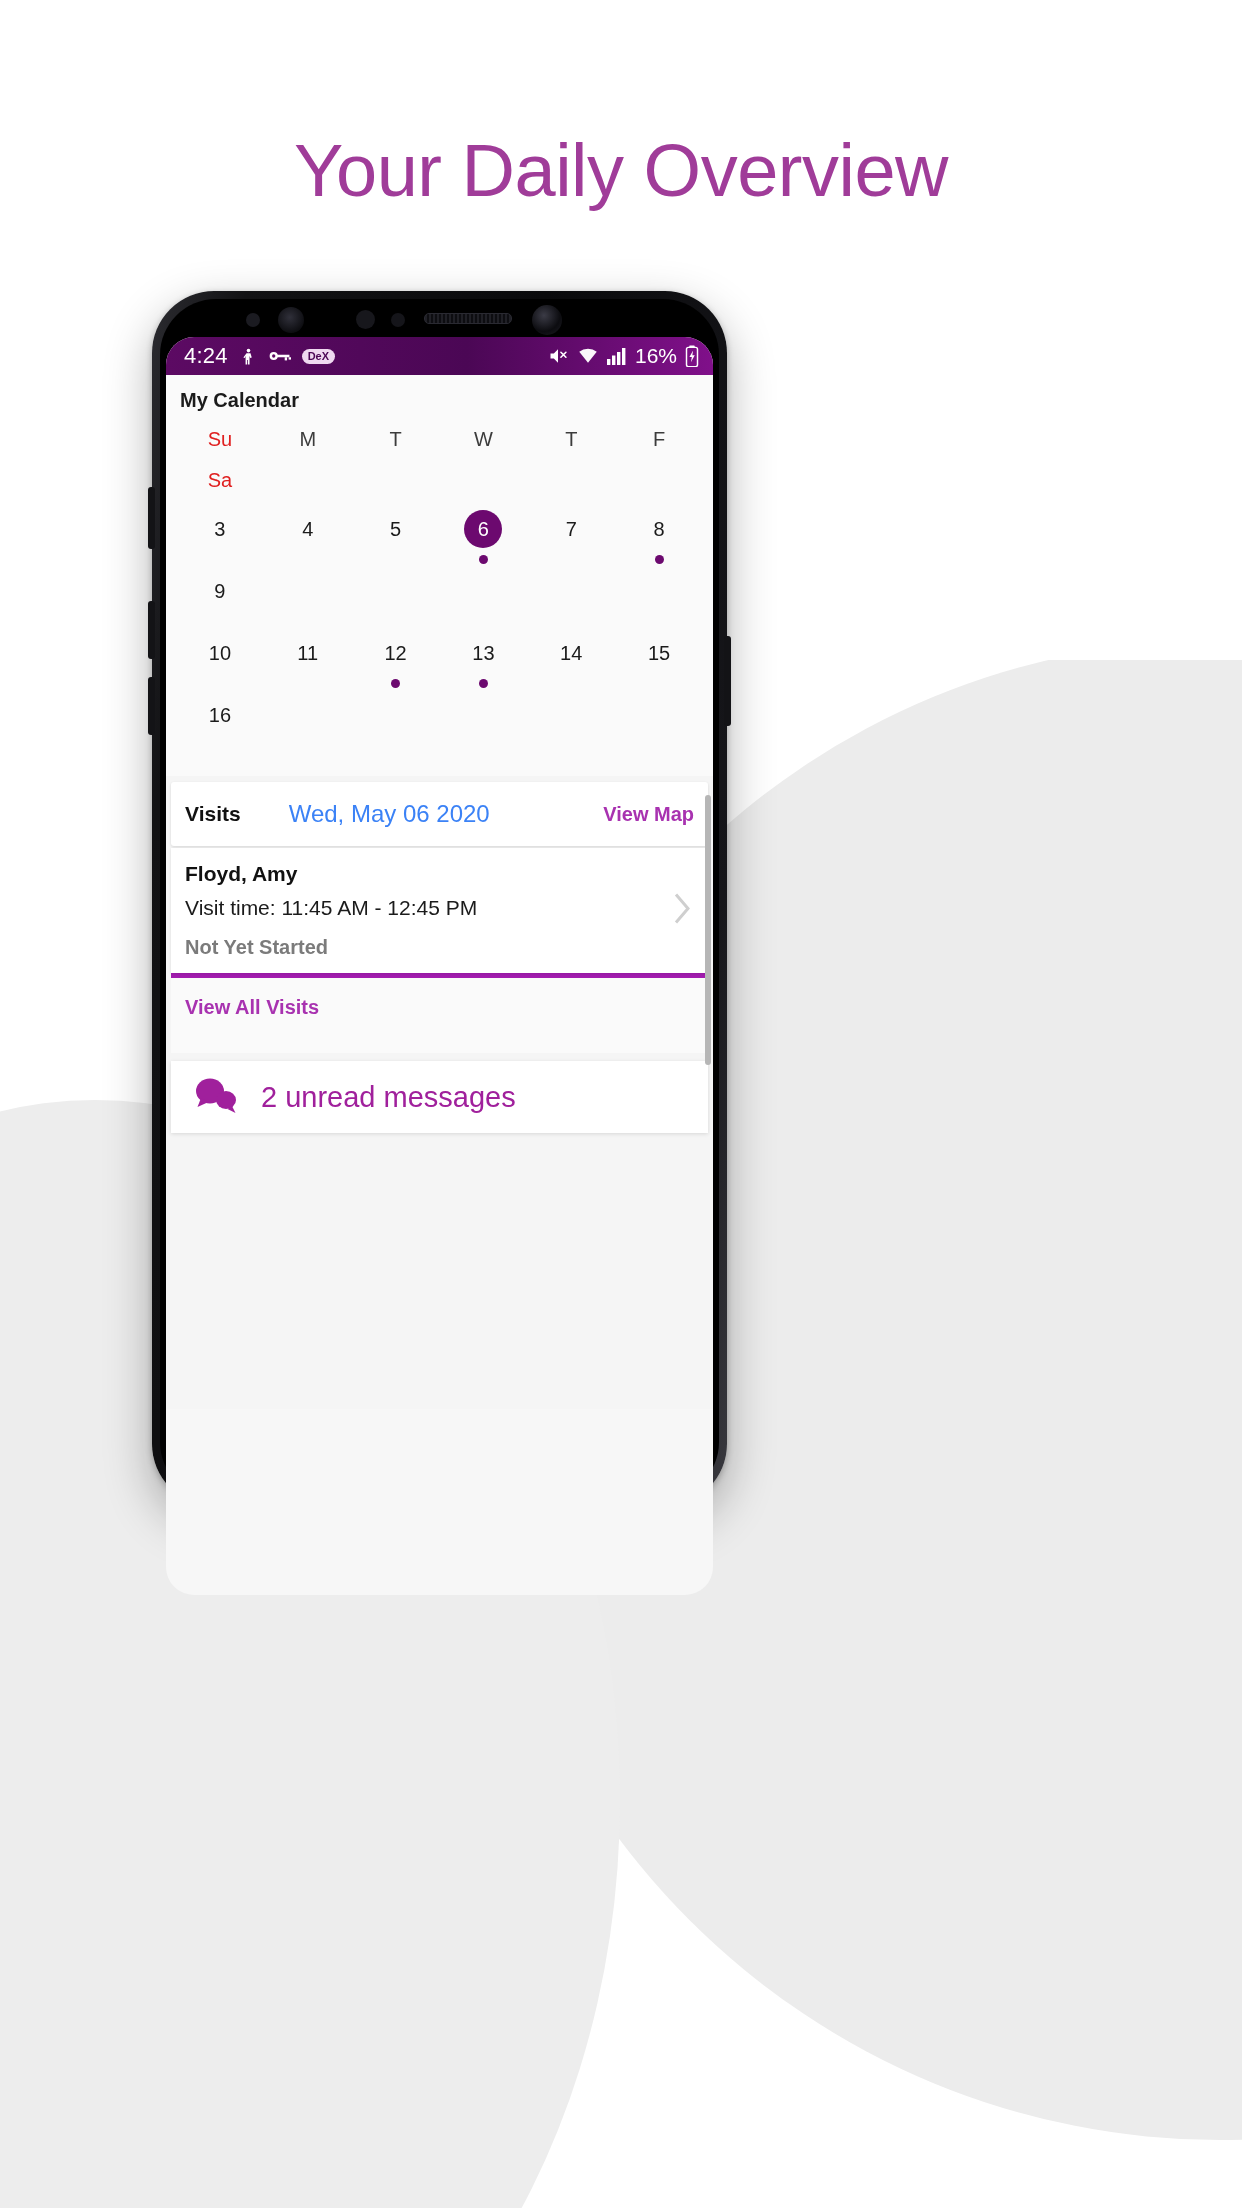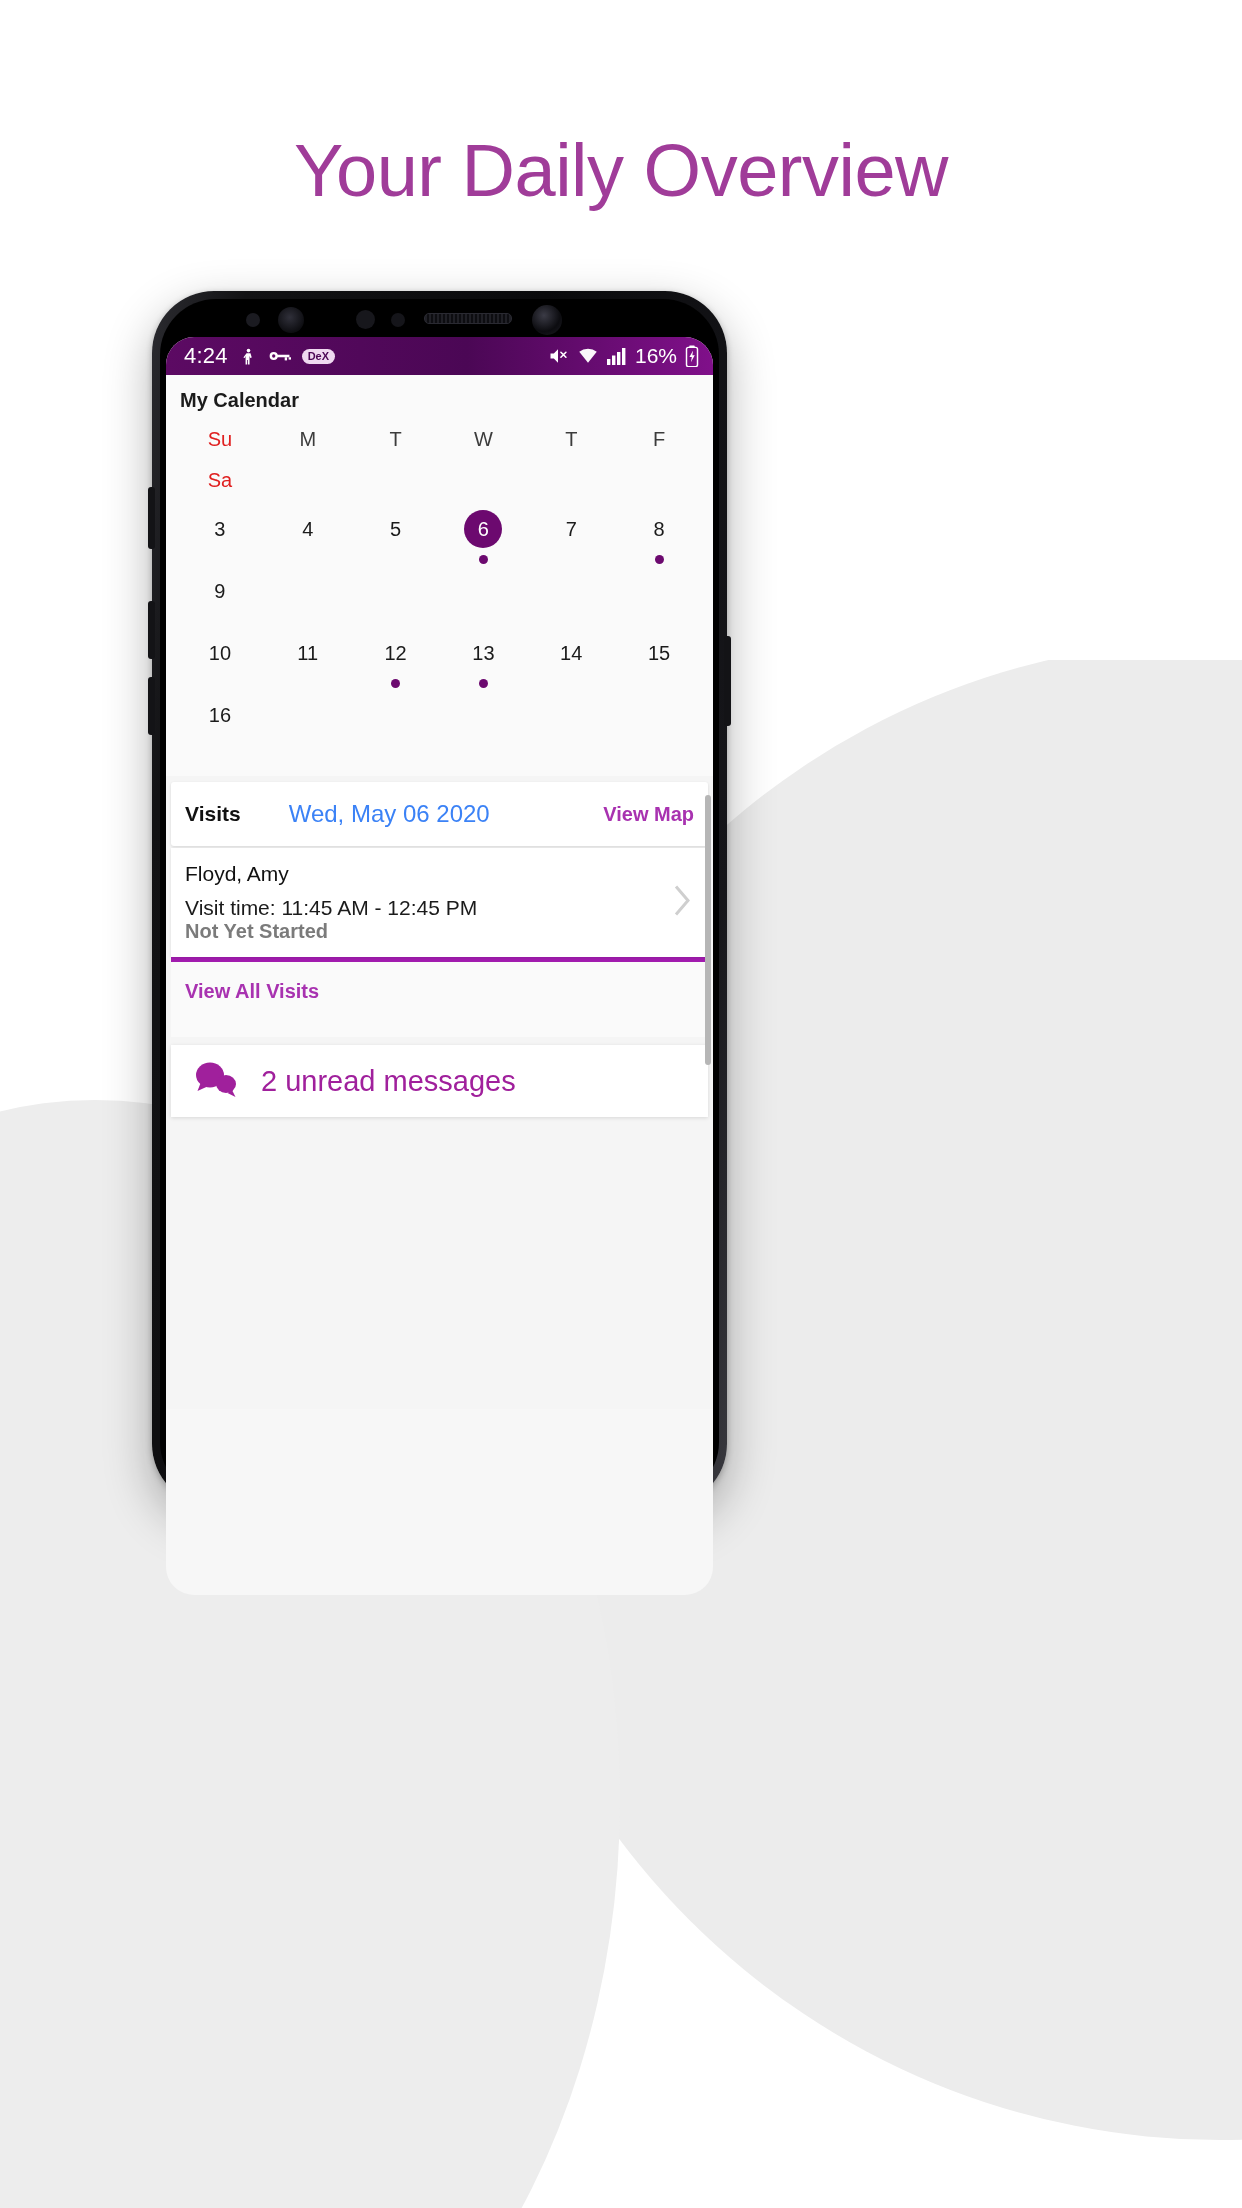--- a/index.html
+++ b/index.html
@@ -246,32 +246,32 @@
   .visits-date { font-size: 24px; color: #3b82f6; margin-left: 48px; }
   .view-map { margin-left: auto; font-size: 20px; font-weight: bold; color: #a832b0; }
 
   .visit-card {
     background: #ffffff;
     margin: 2px 5px 0 5px;
     box-shadow: 0 1px 3px rgba(0,0,0,0.10);
     padding: 14px 14px 14px 14px;
     position: relative;
   }
-  .visit-name { font-size: 21px; font-weight: normal; color: #111; margin-bottom: 10px; }
+  .visit-name { font-size: 21px; font-weight: bold; color: #111; margin-bottom: 10px; }
   .visit-row { display: flex; align-items: center; gap: 14px; margin-bottom: 8px; }
   .visit-type { font-size: 21px; color: #1b1b1b; }
   .badge-oncall {
     background: #2eaddb;
     color: #ffffff;
     font-size: 18px;
     border-radius: 16px;
     padding: 4px 16px;
     line-height: 1.15;
   }
-  .visit-time { font-size: 21px; color: #1b1b1b; margin-bottom: 0; }
+  .visit-time { font-size: 21px; color: #1b1b1b; margin-bottom: 16px; }
   .visit-status { font-size: 20px; color: #7b7b7b; font-weight: bold; }
   .chevron-right {
     position: absolute;
     right: 16px;
     top: 50%;
     transform: translateY(-50%);
     color: #cfcfcf;
     font-size: 34px;
     line-height: 1;
   }

